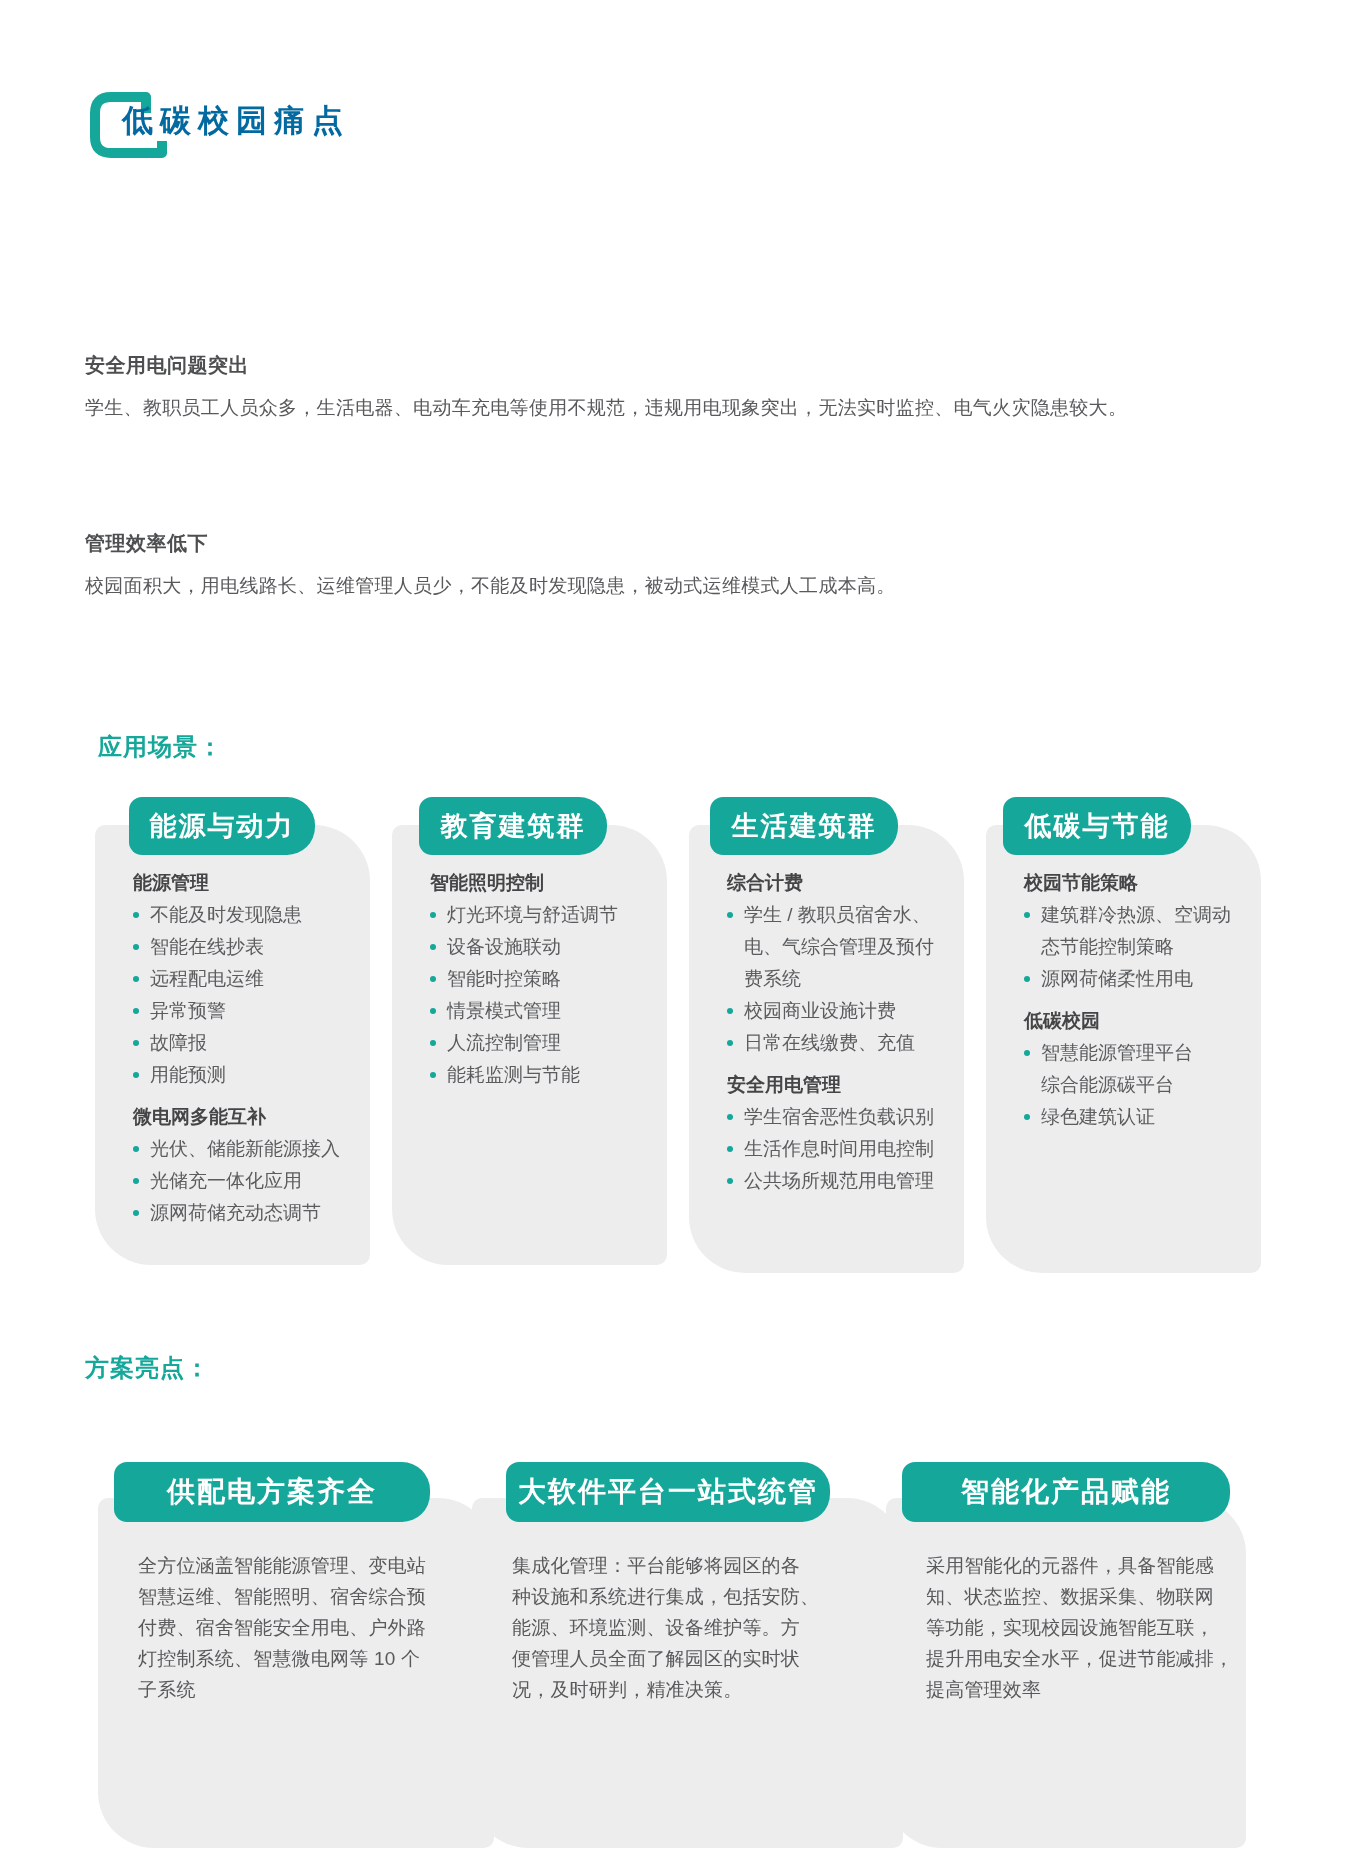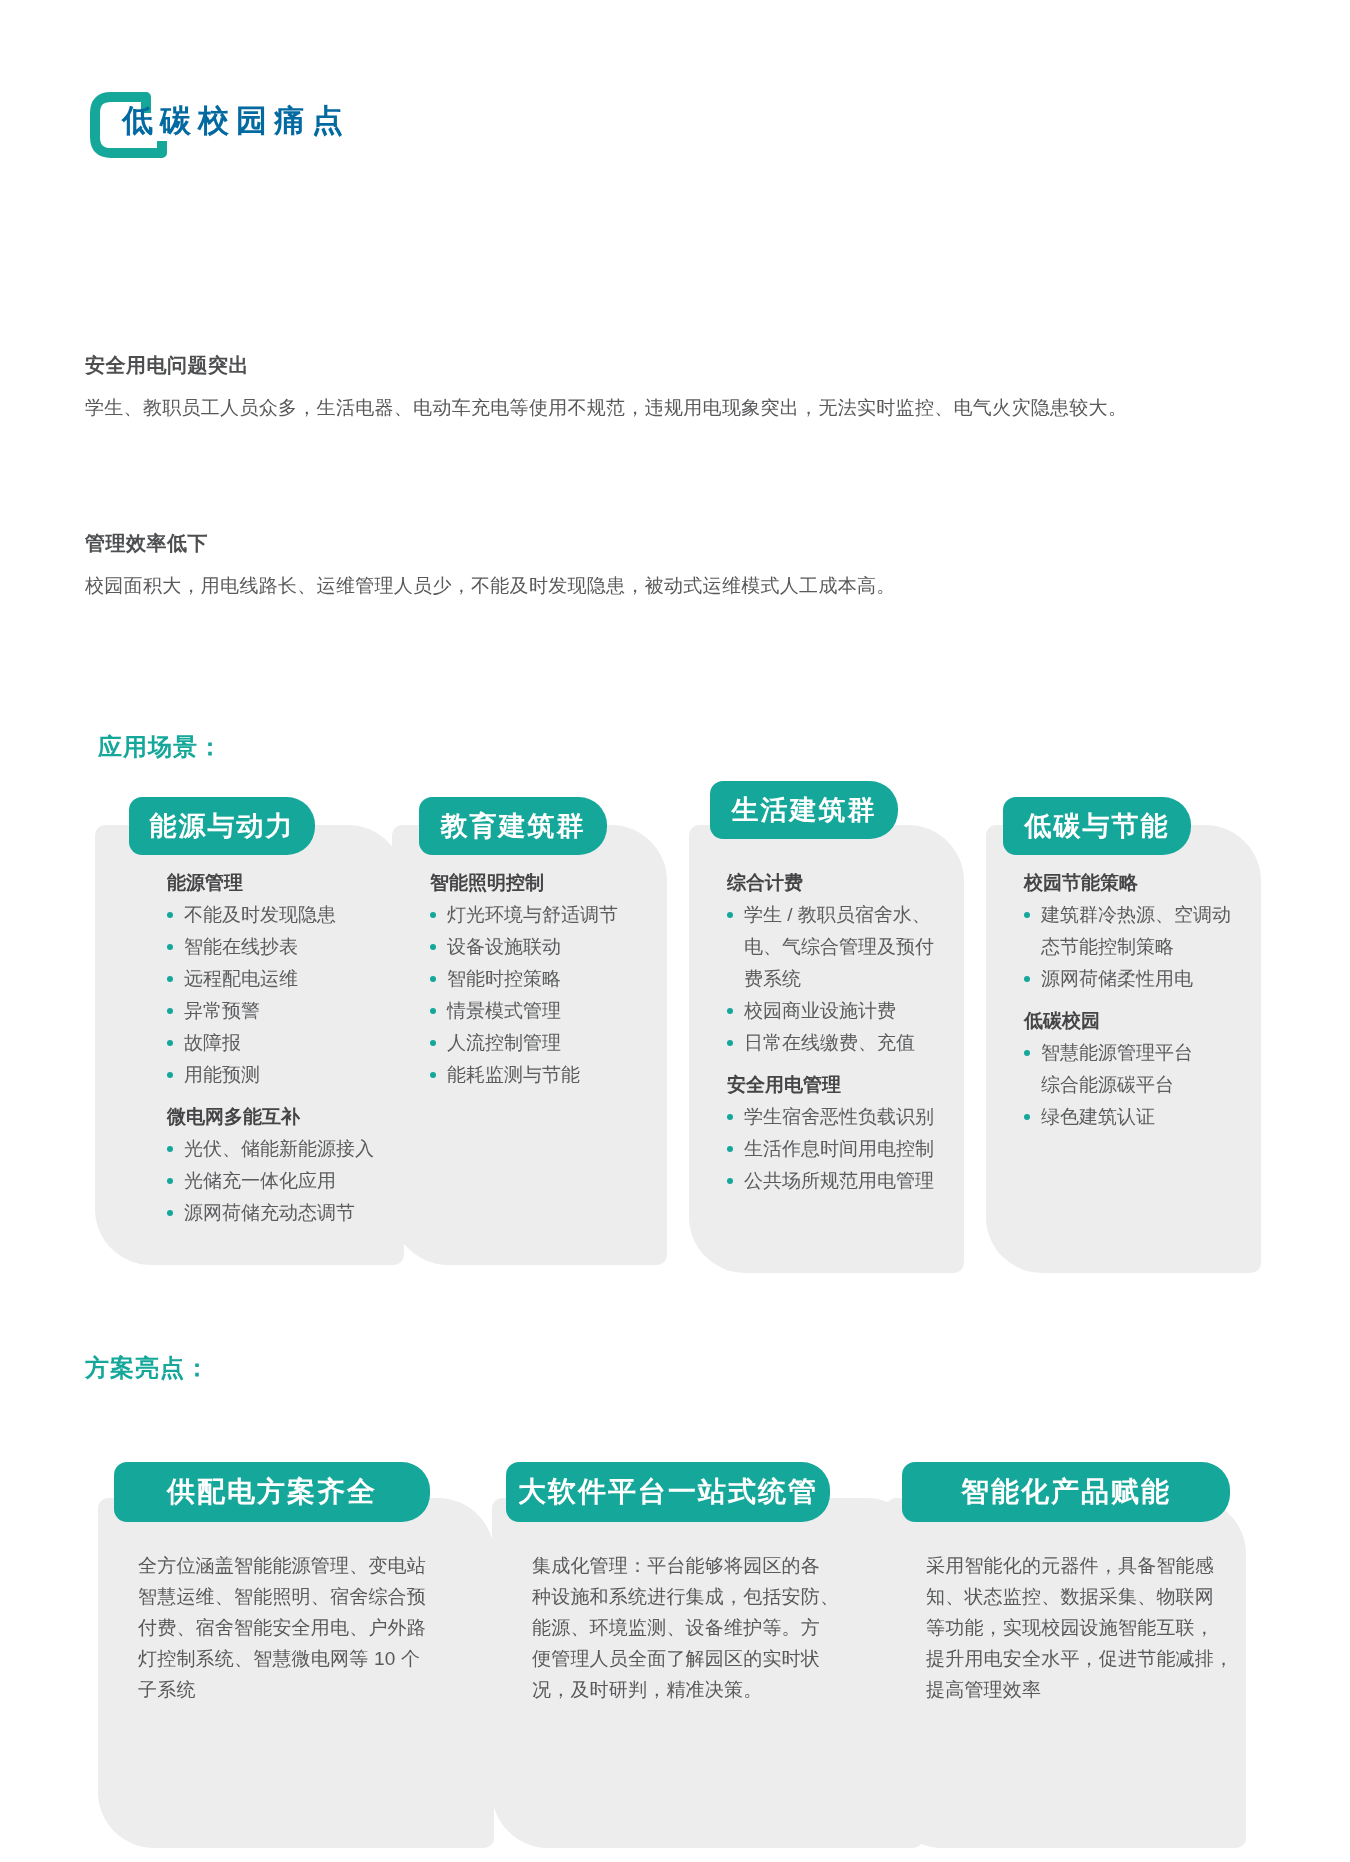--- a/index.html
+++ b/index.html
@@ -50,21 +50,21 @@
     <div class="pp-heading">安全用电问题突出</div>
     <div class="pp-body">学生、教职员工人员众多，生活电器、电动车充电等使用不规范，违规用电现象突出，无法实时监控、电气火灾隐患较大。</div>
   </div>
   <div class="abs" style="left:85px; top:530px;">
     <div class="pp-heading">管理效率低下</div>
     <div class="pp-body">校园面积大，用电线路长、运维管理人员少，不能及时发现隐患，被动式运维模式人工成本高。</div>
   </div>
 
   <div class="abs sec-label" style="left:98px; top:731px;">应用场景：</div>
 
-  <div class="abs card" style="left:95px; top:825px; width:275px; height:440px;padding-left:34px;">
+  <div class="abs card" style="left:95px; top:825px; width:275px; height:440px;">
     <div class="card-inner">
       <div class="grp">
         <div class="grp-heading">能源管理</div>
         <div class="li"><span class="dot"></span><span>不能及时发现隐患</span></div>
         <div class="li"><span class="dot"></span><span>智能在线抄表</span></div>
         <div class="li"><span class="dot"></span><span>远程配电运维</span></div>
         <div class="li"><span class="dot"></span><span>异常预警</span></div>
         <div class="li"><span class="dot"></span><span>故障报</span></div>
         <div class="li"><span class="dot"></span><span>用能预测</span></div>
       </div>
@@ -104,21 +104,21 @@
         <div class="li"><span class="dot"></span><span>日常在线缴费、充值</span></div>
       </div>
       <div class="grp">
         <div class="grp-heading">安全用电管理</div>
         <div class="li"><span class="dot"></span><span>学生宿舍恶性负载识别</span></div>
         <div class="li"><span class="dot"></span><span>生活作息时间用电控制</span></div>
         <div class="li"><span class="dot"></span><span>公共场所规范用电管理</span></div>
       </div>
     </div>
   </div>
-  <div class="abs badge badge-top" style="left:710px; top:781px; width:188px;">生活建筑群</div>
+  <div class="abs badge badge-top" style="left:710px; top:797px; width:188px;">生活建筑群</div>
 
   <div class="abs card" style="left:986px; top:825px; width:275px; height:448px;">
     <div class="card-inner">
       <div class="grp">
         <div class="grp-heading">校园节能策略</div>
         <div class="li"><span class="dot"></span><span>建筑群冷热源、空调动
 态节能控制策略</span></div>
         <div class="li"><span class="dot"></span><span>源网荷储柔性用电</span></div>
       </div>
       <div class="grp">
@@ -135,21 +135,21 @@
 
   <div class="abs card" style="left:98px; top:1498px; width:396px; height:350px;">
     <div class="hl-body">全方位涵盖智能能源管理、变电站
 智慧运维、智能照明、宿舍综合预
 付费、宿舍智能安全用电、户外路
 灯控制系统、智慧微电网等 10 个
 子系统</div>
   </div>
   <div class="abs badge badge-bottom" style="left:114px; top:1462px; width:316px;">供配电方案齐全</div>
 
-  <div class="abs card" style="left:492px; top:1498px; width:431px; height:350px;">
+  <div class="abs card" style="left:472px; top:1498px; width:431px; height:350px;">
     <div class="hl-body">集成化管理：平台能够将园区的各
 种设施和系统进行集成，包括安防、
 能源、环境监测、设备维护等。方
 便管理人员全面了解园区的实时状
 况，及时研判，精准决策。</div>
   </div>
   <div class="abs badge badge-bottom" style="left:506px; top:1462px; width:324px;">大软件平台一站式统管</div>
 
   <div class="abs card" style="left:886px; top:1498px; width:360px; height:350px;">
     <div class="hl-body">采用智能化的元器件，具备智能感

